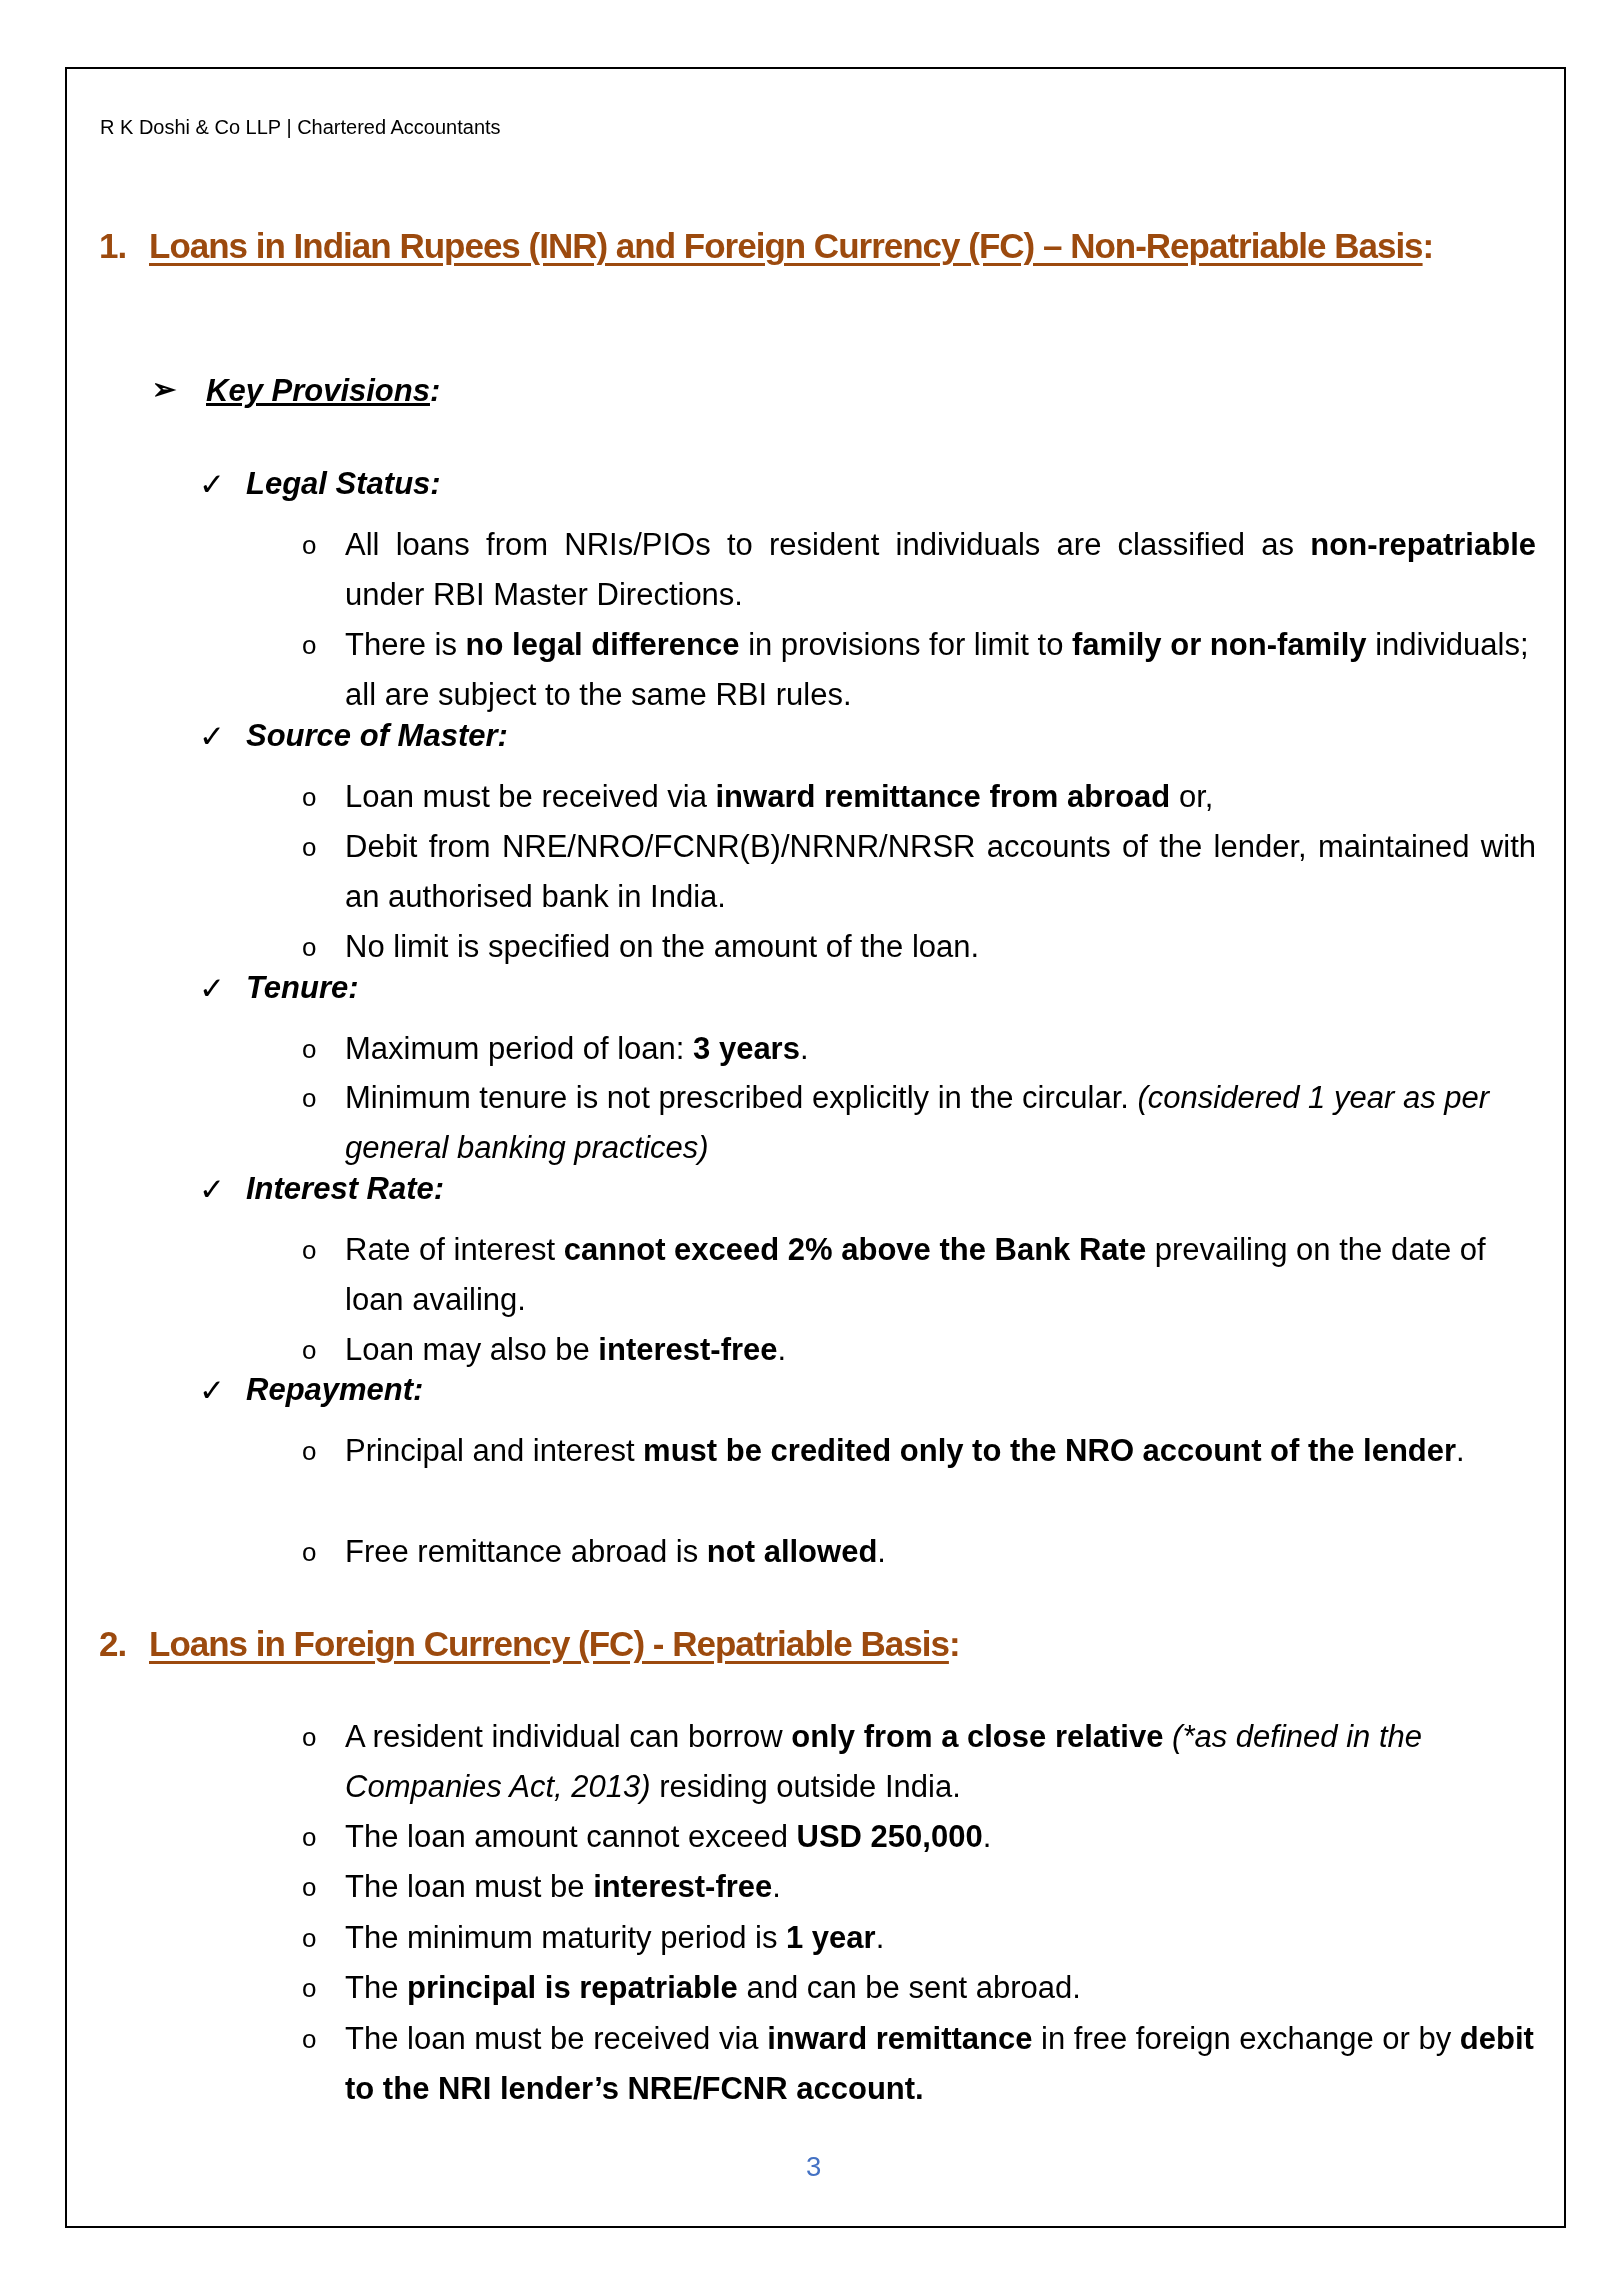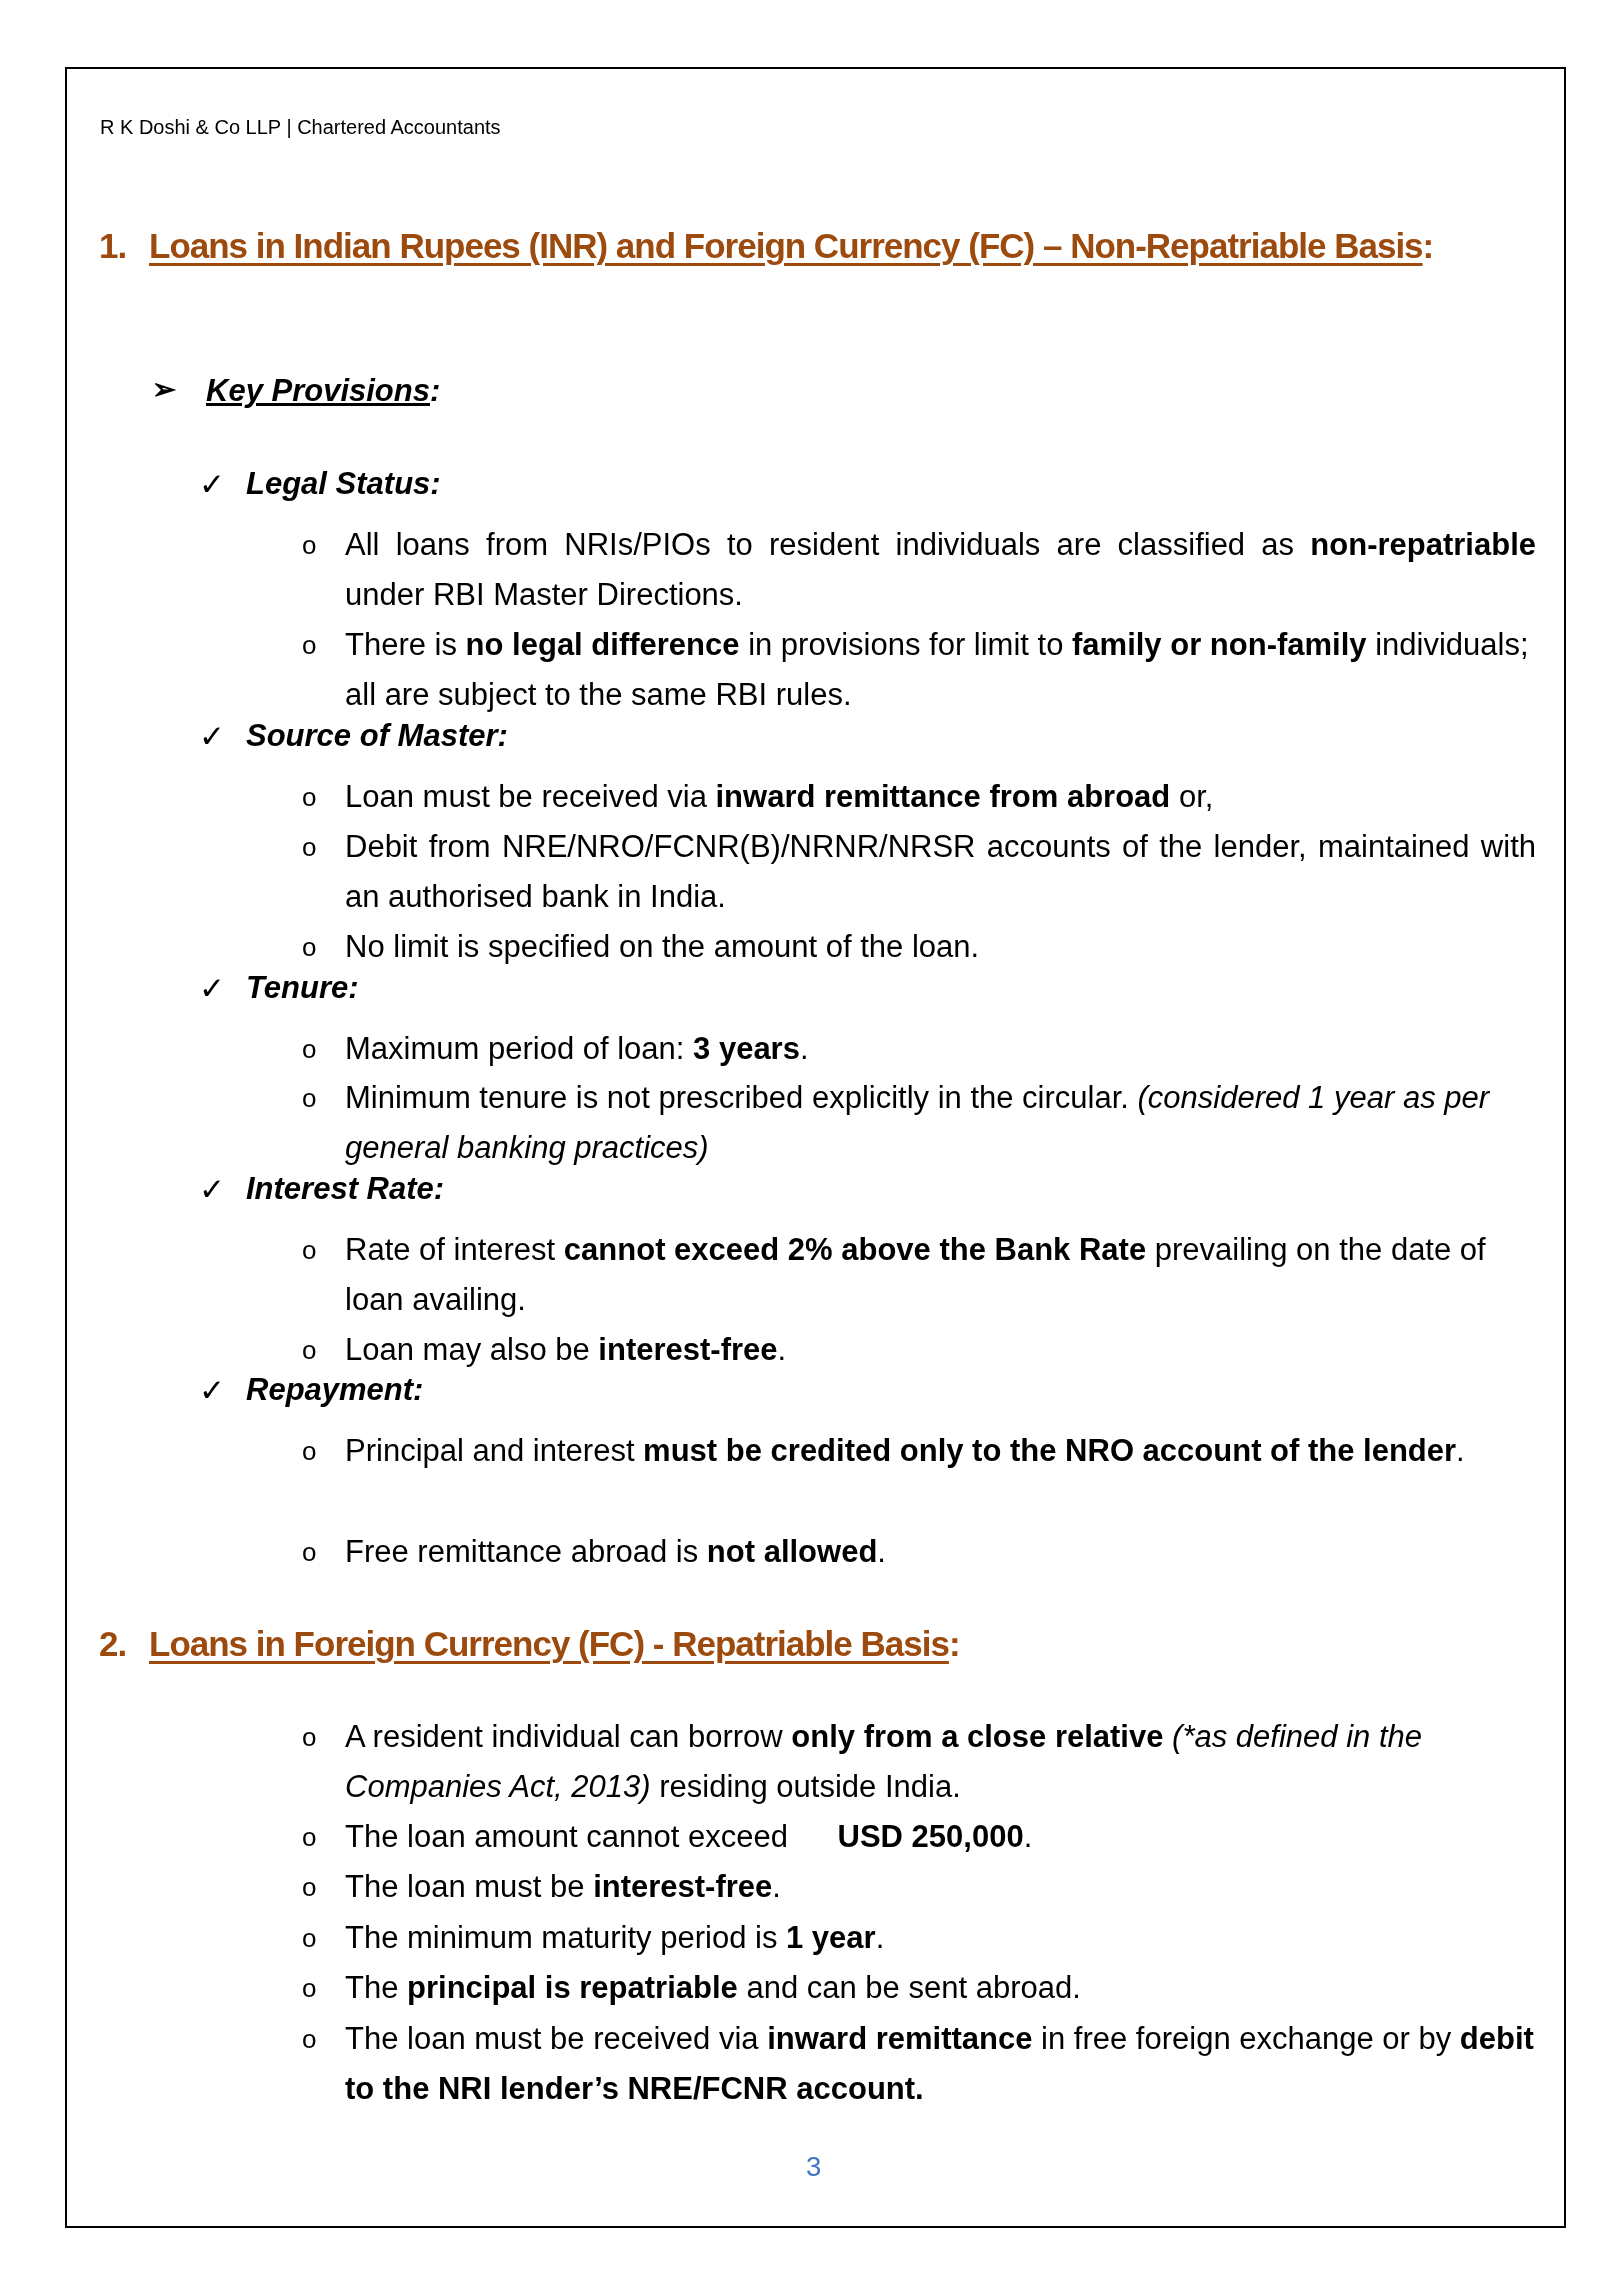--- a/index.html
+++ b/index.html
@@ -114,21 +114,21 @@
   <span class="txt"><u>Loans in Foreign Currency (FC) - Repatriable Basis</u><span>:</span></span>
 </div>
 
 <div id="sec2">
     <div class="item" style="top: 1712px;">
       <span class="bul">o</span>
       <span class="t"><span>A resident individual can borrow </span><span style="font-weight: bold;">only from a close relative</span><span> </span><span style="font-style: italic;">(*as defined in the Companies Act, 2013)</span><span> residing outside India.</span></span>
     </div>
     <div class="item" style="top: 1812px;">
       <span class="bul">o</span>
-      <span class="t"><span>The loan amount cannot exceed </span><span style="font-weight: bold; margin-left: 41px;">USD 250,000</span><span>.</span></span>
+      <span class="t"><span>The loan amount cannot exceed </span><span style="font-weight: bold;">USD 250,000</span><span>.</span></span>
     </div>
     <div class="item" style="top: 1862px;">
       <span class="bul">o</span>
       <span class="t"><span>The loan must be </span><span style="font-weight: bold;">interest-free</span><span>.</span></span>
     </div>
     <div class="item" style="top: 1913px;">
       <span class="bul">o</span>
       <span class="t"><span>The minimum maturity period is </span><span style="font-weight: bold;">1 year</span><span>.</span></span>
     </div>
     <div class="item" style="top: 1963px;">

